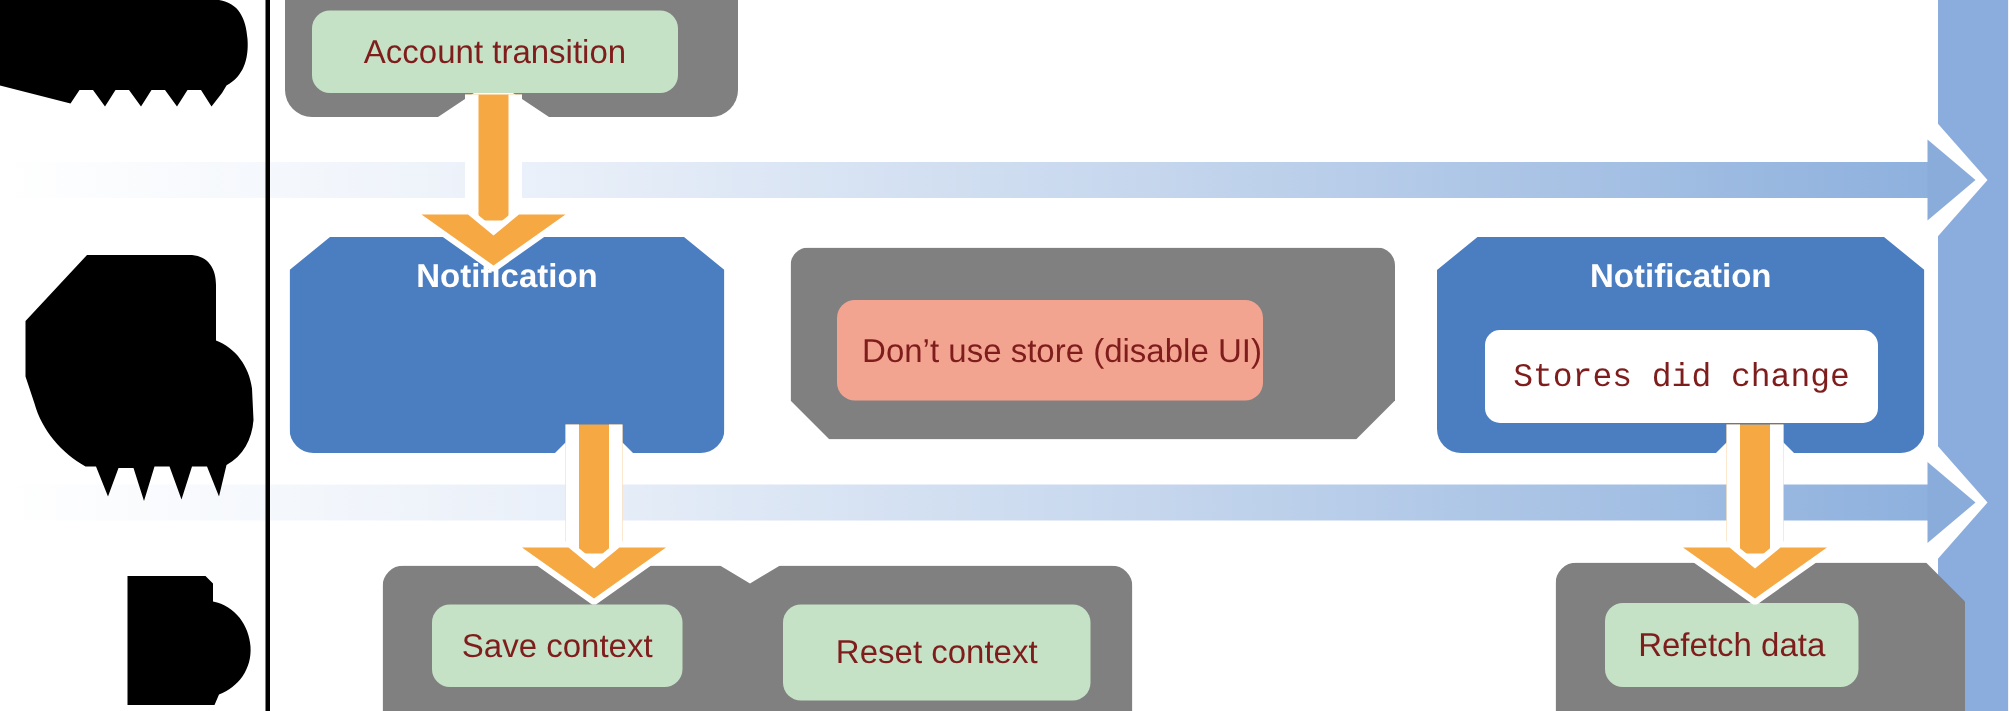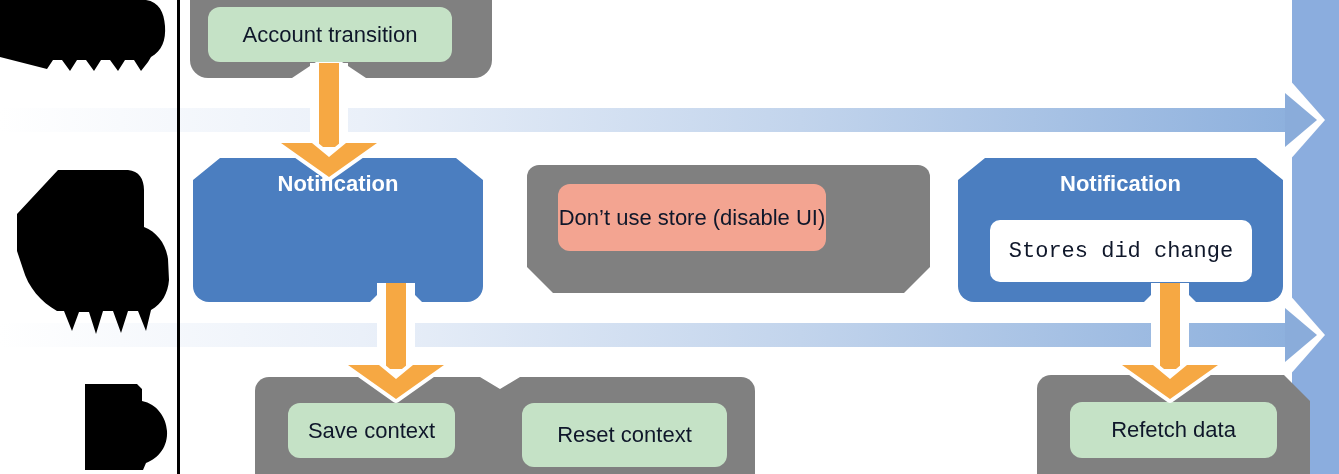--- a/index.html
+++ b/index.html
@@ -33,31 +33,31 @@
   #g4{left:1037px;top:375px;width:273px;height:99px;border-radius:14px 0 0 0;
       clip-path:polygon(0 0,247px 0,273px 26px,273px 99px,0 99px);}
   
   .bluebox{background:var(--blue-box);z-index:6;}
   #b1{left:193px;top:158px;width:290px;height:144px;border-radius:16px;
       clip-path:polygon(27px 0,263px 0,290px 22px,290px 144px,229px 144px,213px 128px,193px 128px,177px 144px,0 144px,0 22px);}
   #b2{left:958px;top:158px;width:325px;height:144px;border-radius:16px;
       clip-path:polygon(27px 0,298px 0,325px 22px,325px 144px,238px 144px,222px 128px,202px 128px,186px 144px,0 144px,0 22px);}
   
   .label-box{z-index:10;display:flex;align-items:center;justify-content:center;
-      font-size:22px;color:#0f172a;white-space:nowrap;}
+      font-size:22px;color:#7f1d1d;white-space:nowrap;}
   .whitebox{background:var(--white);border-radius:10px;}
   .greenbox{background:var(--green-box);border-radius:12px;}
   .redbox{background:var(--red-box);border-radius:12px;}
   #ga{left:208px;top:7px;width:244px;height:55px;}
   #w1{left:202px;top:220px;width:258px;height:63px;}
-  #rd{left:558px;top:184px;width:268px;height:67px;}
+  #rd{left:558px;top:200px;width:268px;height:67px;padding-left:16px;}
   #w2{left:990px;top:220px;width:262px;height:62px;font-family:Liberation Mono, monospace;}
   #gs{left:288px;top:403px;width:167px;height:55px;}
   #gr{left:522px;top:403px;width:205px;height:64px;}
-  #gf{left:1070px;top:402px;width:207px;height:56px;}
+  #gf{left:1070px;top:402px;width:169px;height:56px;}
   .notif-title{z-index:10;top:171px;text-align:center;font-size:22px;font-weight:bold;color:#fff;}
   #nl1{left:193px;width:290px;}
   #nl2{left:958px;width:325px;}
   
   .shaft{width:20px;background:var(--orange-arrow);
          border-left:9px solid #fff;border-right:9px solid #fff;z-index:20;}
   #s1{left:310px;top:63px;height:84px;}
   #s2{left:377px;top:283px;height:86px;}
   #s3{left:1151px;top:283px;height:86px;}
   

